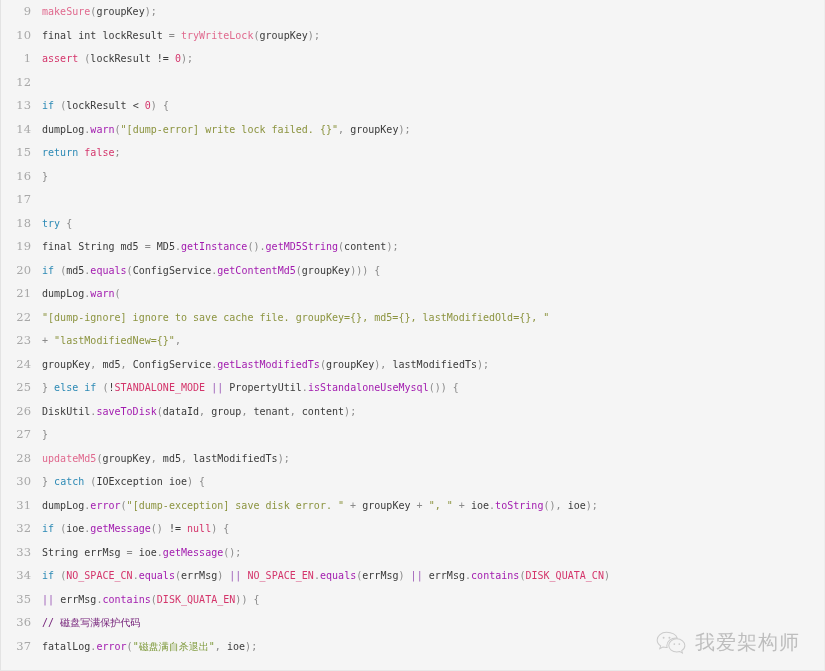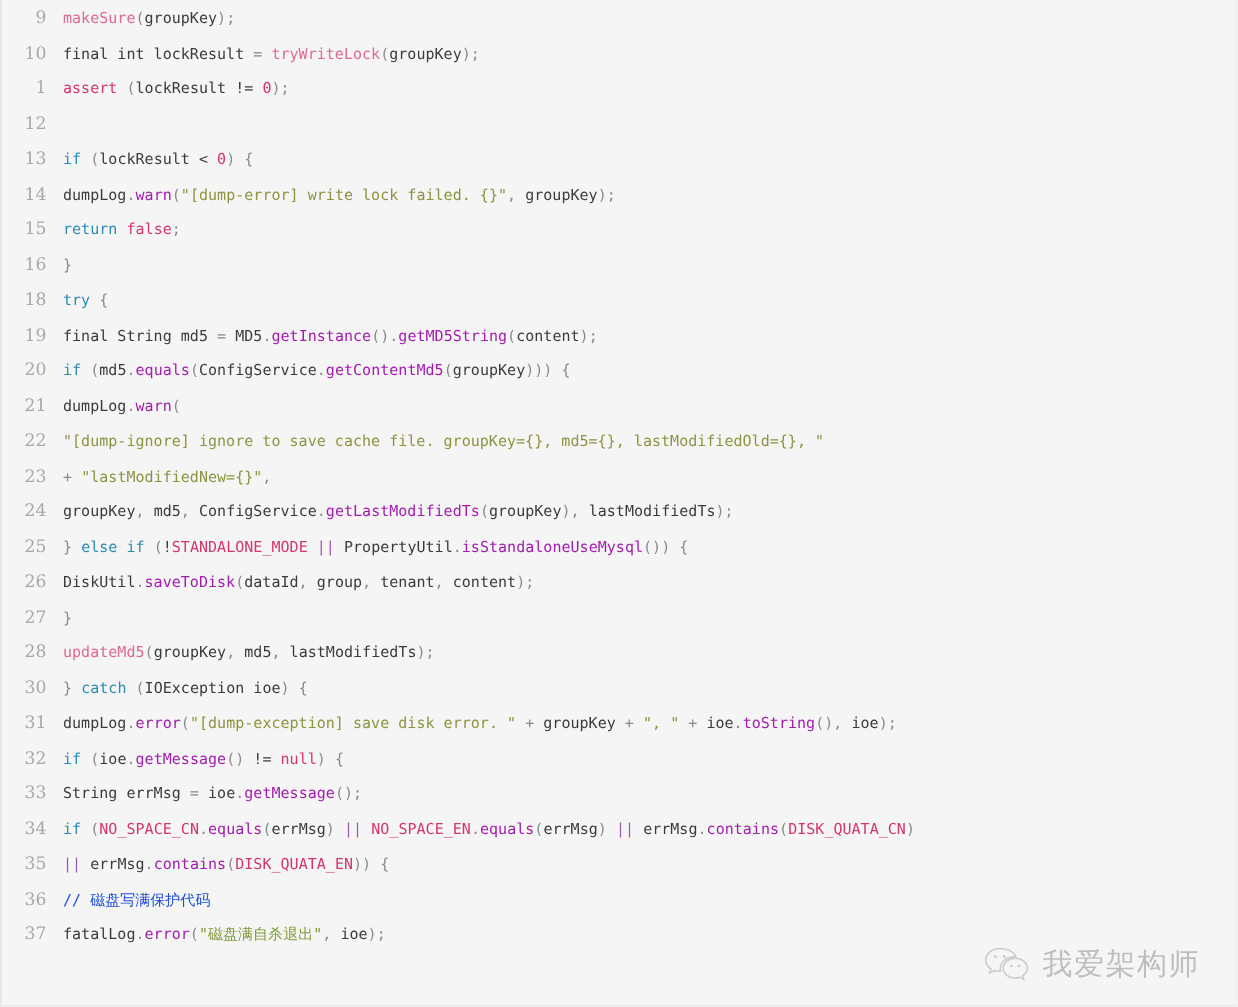--- a/index.html
+++ b/index.html
@@ -64,21 +64,21 @@
   .tok-kw      { color: #2d8ab5; }
   .tok-kw2     { color: #d4356b; }
   .tok-const   { color: #d4356b; }
   .tok-fn      { color: #e0698e; }
   .tok-meth    { color: #a21caf; }
   .tok-str     { color: #8c9440; }
   .tok-strcn   { color: #7f9a3c; }
   .tok-op      { color: #9b59b6; }
   .tok-punc    { color: #8a8a8a; }
   .tok-plain   { color: #3b3b3b; }
-  .tok-comment { color: #1d4ed8; }
+  .tok-comment { color: #701a75; }
 
   #watermark {
     position: absolute;
     right: 24px;
     bottom: 14px;
     display: flex;
     align-items: center;
     gap: 9px;
     opacity: 0.40;
     user-select: none;
@@ -103,20 +103,21 @@
 
   <div id="code-lines">
       <div class="code-line"><span class="line-number">9</span><span class="line-content"><span class="tok-fn">makeSure</span><span class="tok-punc">(</span><span class="tok-plain">groupKey</span><span class="tok-punc">)</span><span class="tok-punc">;</span></span></div>
       <div class="code-line"><span class="line-number">10</span><span class="line-content"><span class="tok-plain">final int lockResult </span><span class="tok-punc">= </span><span class="tok-fn">tryWriteLock</span><span class="tok-punc">(</span><span class="tok-plain">groupKey</span><span class="tok-punc">)</span><span class="tok-punc">;</span></span></div>
       <div class="code-line"><span class="line-number">1</span><span class="line-content"><span class="tok-kw2">assert</span><span class="tok-plain"> </span><span class="tok-punc">(</span><span class="tok-plain">lockResult </span><span class="tok-plain">!= </span><span class="tok-kw2">0</span><span class="tok-punc">)</span><span class="tok-punc">;</span></span></div>
       <div class="code-line"><span class="line-number">12</span><span class="line-content"></span></div>
       <div class="code-line"><span class="line-number">13</span><span class="line-content"><span class="tok-kw">if</span><span class="tok-plain"> </span><span class="tok-punc">(</span><span class="tok-plain">lockResult </span><span class="tok-plain">&lt; </span><span class="tok-kw2">0</span><span class="tok-punc">)</span><span class="tok-plain"> </span><span class="tok-punc">{</span></span></div>
       <div class="code-line"><span class="line-number">14</span><span class="line-content"><span class="tok-plain">dumpLog</span><span class="tok-punc">.</span><span class="tok-meth">warn</span><span class="tok-punc">(</span><span class="tok-str">"[dump-error] write lock failed. {}"</span><span class="tok-punc">, </span><span class="tok-plain">groupKey</span><span class="tok-punc">)</span><span class="tok-punc">;</span></span></div>
       <div class="code-line"><span class="line-number">15</span><span class="line-content"><span class="tok-kw">return</span><span class="tok-plain"> </span><span class="tok-kw2">false</span><span class="tok-punc">;</span></span></div>
       <div class="code-line"><span class="line-number">16</span><span class="line-content"><span class="tok-punc">}</span></span></div>
+      <div class="code-line"><span class="line-number">17</span><span class="line-content"></span></div>
       <div class="code-line"><span class="line-number">18</span><span class="line-content"><span class="tok-kw">try</span><span class="tok-plain"> </span><span class="tok-punc">{</span></span></div>
       <div class="code-line"><span class="line-number">19</span><span class="line-content"><span class="tok-plain">final String md5 </span><span class="tok-punc">= </span><span class="tok-plain">MD5</span><span class="tok-punc">.</span><span class="tok-meth">getInstance</span><span class="tok-punc">()</span><span class="tok-punc">.</span><span class="tok-meth">getMD5String</span><span class="tok-punc">(</span><span class="tok-plain">content</span><span class="tok-punc">)</span><span class="tok-punc">;</span></span></div>
       <div class="code-line"><span class="line-number">20</span><span class="line-content"><span class="tok-kw">if</span><span class="tok-plain"> </span><span class="tok-punc">(</span><span class="tok-plain">md5</span><span class="tok-punc">.</span><span class="tok-meth">equals</span><span class="tok-punc">(</span><span class="tok-plain">ConfigService</span><span class="tok-punc">.</span><span class="tok-meth">getContentMd5</span><span class="tok-punc">(</span><span class="tok-plain">groupKey</span><span class="tok-punc">)))</span><span class="tok-plain"> </span><span class="tok-punc">{</span></span></div>
       <div class="code-line"><span class="line-number">21</span><span class="line-content"><span class="tok-plain">dumpLog</span><span class="tok-punc">.</span><span class="tok-meth">warn</span><span class="tok-punc">(</span></span></div>
       <div class="code-line"><span class="line-number">22</span><span class="line-content"><span class="tok-str">"[dump-ignore] ignore to save cache file. groupKey={}, md5={}, lastModifiedOld={}, "</span></span></div>
       <div class="code-line"><span class="line-number">23</span><span class="line-content"><span class="tok-punc">+ </span><span class="tok-str">"lastModifiedNew={}"</span><span class="tok-punc">,</span></span></div>
       <div class="code-line"><span class="line-number">24</span><span class="line-content"><span class="tok-plain">groupKey</span><span class="tok-punc">, </span><span class="tok-plain">md5</span><span class="tok-punc">, </span><span class="tok-plain">ConfigService</span><span class="tok-punc">.</span><span class="tok-meth">getLastModifiedTs</span><span class="tok-punc">(</span><span class="tok-plain">groupKey</span><span class="tok-punc">)</span><span class="tok-punc">, </span><span class="tok-plain">lastModifiedTs</span><span class="tok-punc">)</span><span class="tok-punc">;</span></span></div>
       <div class="code-line"><span class="line-number">25</span><span class="line-content"><span class="tok-punc">} </span><span class="tok-kw">else if</span><span class="tok-plain"> </span><span class="tok-punc">(</span><span class="tok-plain">!</span><span class="tok-const">STANDALONE_MODE</span><span class="tok-plain"> </span><span class="tok-op">||</span><span class="tok-plain"> </span><span class="tok-plain">PropertyUtil</span><span class="tok-punc">.</span><span class="tok-meth">isStandaloneUseMysql</span><span class="tok-punc">())</span><span class="tok-plain"> </span><span class="tok-punc">{</span></span></div>
       <div class="code-line"><span class="line-number">26</span><span class="line-content"><span class="tok-plain">DiskUtil</span><span class="tok-punc">.</span><span class="tok-meth">saveToDisk</span><span class="tok-punc">(</span><span class="tok-plain">dataId</span><span class="tok-punc">, </span><span class="tok-plain">group</span><span class="tok-punc">, </span><span class="tok-plain">tenant</span><span class="tok-punc">, </span><span class="tok-plain">content</span><span class="tok-punc">)</span><span class="tok-punc">;</span></span></div>
       <div class="code-line"><span class="line-number">27</span><span class="line-content"><span class="tok-punc">}</span></span></div>

